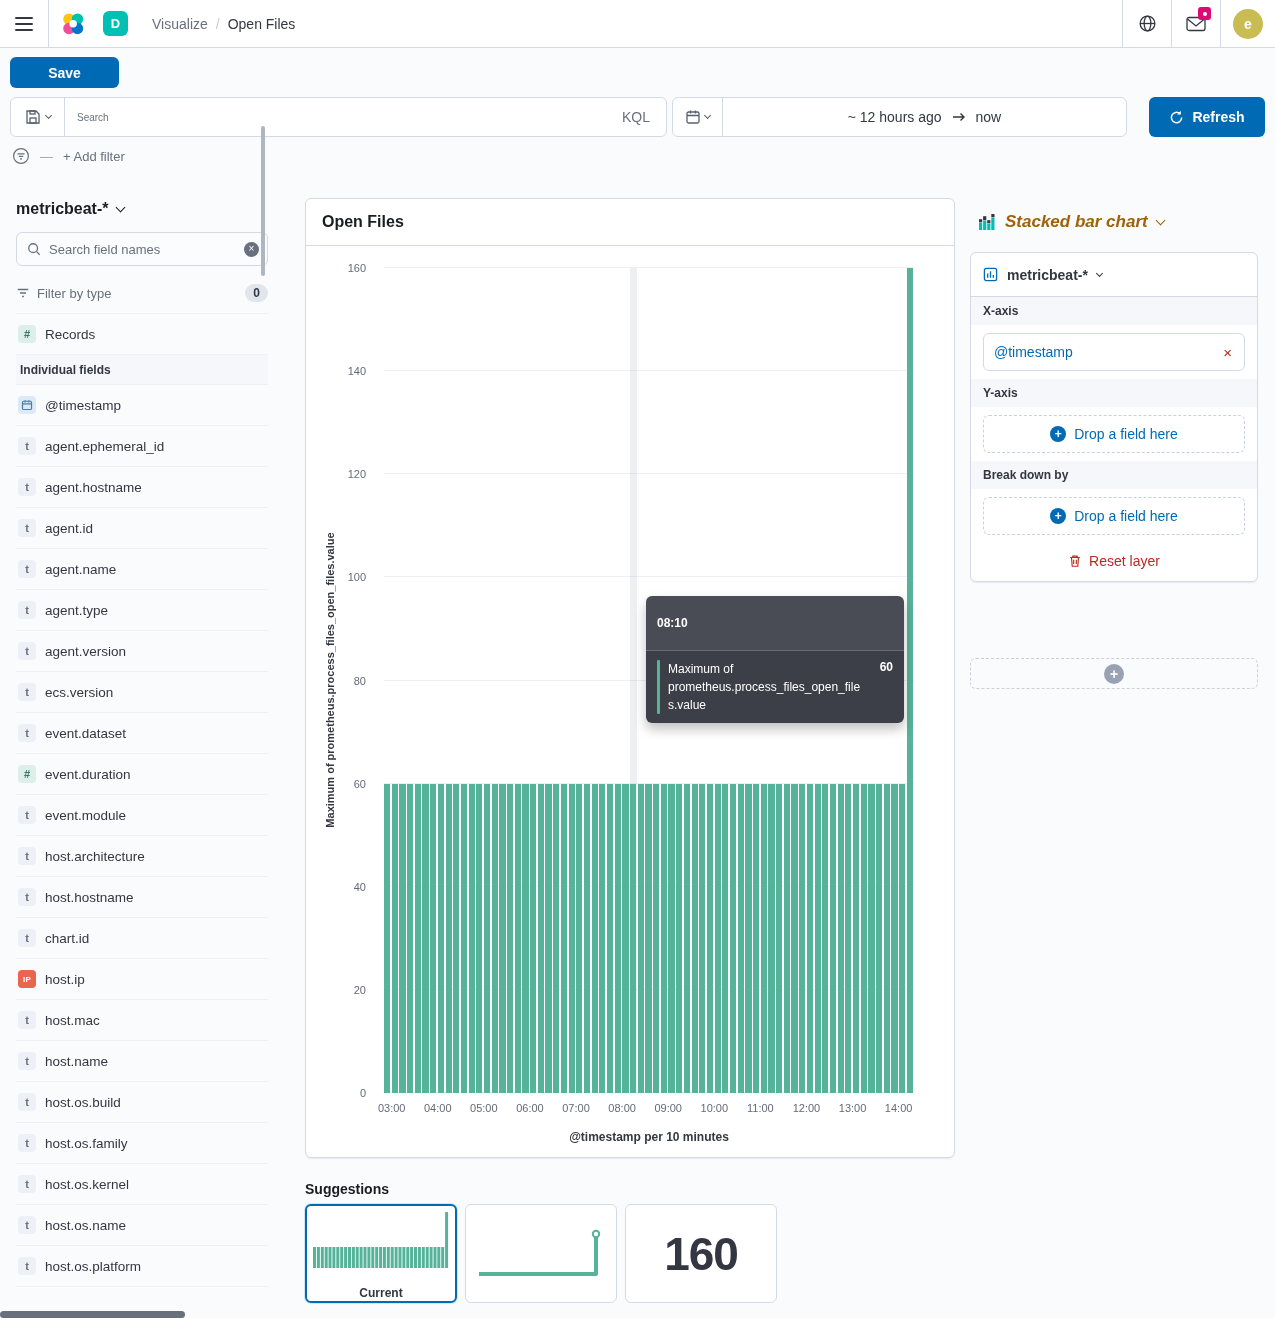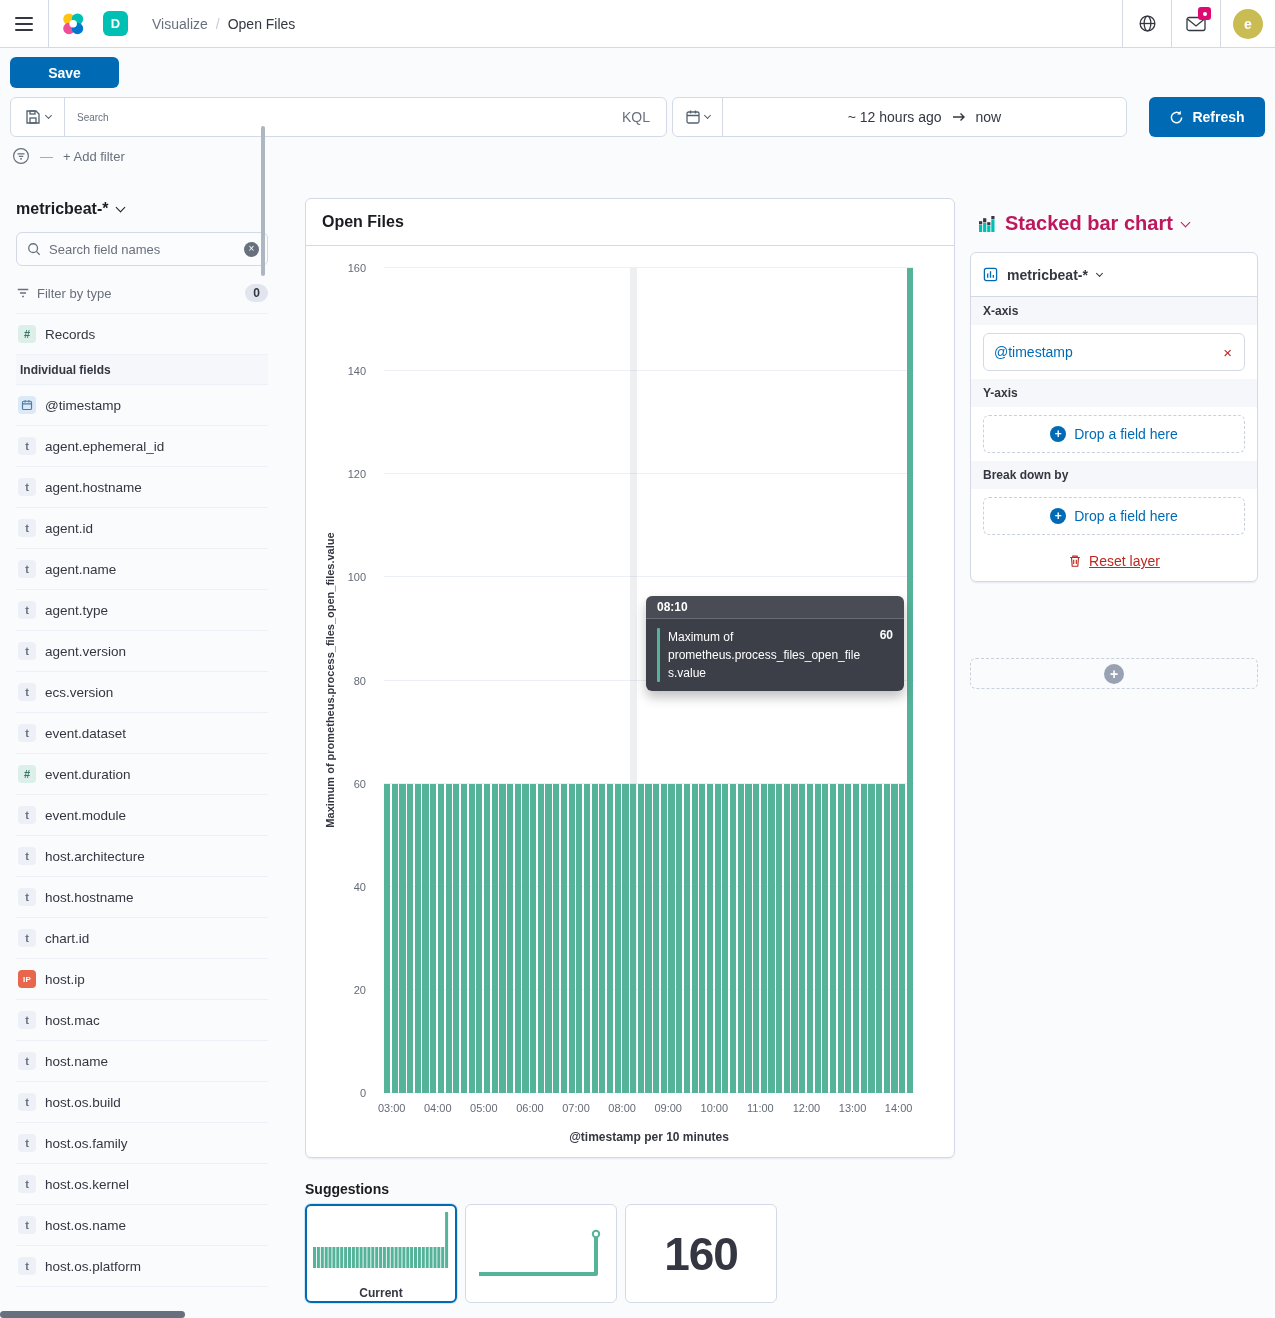--- a/index.html
+++ b/index.html
@@ -89,48 +89,48 @@
   .gridline { position:absolute; left:0; right:0; height:1px; background:#ECEFF5; }
   .hover-band { position:absolute; top:0; bottom:0; background:rgba(119,126,137,0.12); }
   .bars { position:absolute; inset:0; display:flex; align-items:flex-end; }
   .slot { flex:1 0 0; height:100%; display:flex; align-items:flex-end; }
   .bar { width:calc(100% - 1.5px); min-width:1px; }
   .x-ticks { position:absolute; left:78px; top:856px; width:530px; height:14px; }
   .x-tick { position:absolute; top:0; transform:translateX(-50%); font-size:11px; color:#646A77; }
   .x-axis-title { position:absolute; left:78px; top:884px; width:530px; text-align:center; font-size:12px; font-weight:700; color:#343741; }
   .tooltip { position:absolute; left:340px; top:350px; width:258px; background:rgba(52,55,65,0.96); color:#fff;
              border-radius:6px; overflow:hidden; box-shadow:0 6px 12px rgba(0,0,0,.25); z-index:6; }
-  .tt-head { padding:4px 11px; font-size:12px; font-weight:700; background:rgba(255,255,255,0.07); border-bottom:1px solid rgba(255,255,255,0.18); }
+  .tt-head { padding:20px 11px; font-size:12px; font-weight:700; background:rgba(255,255,255,0.07); border-bottom:1px solid rgba(255,255,255,0.18); }
   .tt-body { display:flex; align-items:flex-start; padding:9px 11px; gap:8px; }
   .tt-marker { width:3px; align-self:stretch; background:#54B399; border-radius:1px; flex:none; }
   .tt-label { flex:1; font-size:12px; line-height:1.5; overflow-wrap:anywhere; }
   .tt-value { font-size:12px; font-weight:700; margin-left:6px; }
 
   
   .config-heading { position:absolute; top:212px; left:978px; display:flex; align-items:center; gap:9px;
-                    font-size:20px; font-weight:700; color:#be185d; cursor:pointer; }
+                    font-size:17px; font-weight:700; color:#a16207; cursor:pointer;font-style:italic; }
   .config-panel { position:absolute; top:252px; left:970px; width:288px; background:#fff; border:1px solid #D3DAE6;
                   border-radius:6px; box-shadow:0 2px 2px -1px rgba(152,162,179,.2); }
   .layer-header { height:44px; display:flex; align-items:center; gap:9px; padding:0 12px; border-bottom:1px solid #D3DAE6;
                   font-size:14px; font-weight:600; color:#343741; cursor:pointer; }
   .dim-section-header { height:28px; background:#F5F7FA; display:flex; align-items:center; padding:0 12px;
                         font-size:12px; font-weight:700; color:#343741; }
   .dim-content { padding:8px 12px; display:flex; flex-direction:column; gap:8px; }
   .dim-box { border:1px solid #D3DAE6; border-radius:6px; min-height:38px; background:#fff; display:flex; align-items:center;
              justify-content:space-between; padding:6px 10px; cursor:pointer; }
   .dim-link { color:#006BB4; font-size:14px; line-height:1.35; }
   .dim-remove { border:none; background:none; color:#BD271E; font-size:15px; cursor:pointer; line-height:1; padding:2px; }
   .drop-box { border:1px dashed #C9D0DC; border-radius:6px; height:38px; display:flex; align-items:center; justify-content:center;
               gap:8px; color:#006BB4; font-size:14px; cursor:pointer; }
   .plus-circle { width:16px; height:16px; border-radius:50%; background:#006BB4; color:#fff; display:flex; align-items:center;
                  justify-content:center; font-size:12px; font-weight:700; line-height:1; flex:none; }
   .plus-circle.gray { background:#98A2B3; width:20px; height:20px; font-size:14px; }
   .reset-row { display:flex; justify-content:center; padding:10px 0 12px; }
   .reset-layer { display:flex; align-items:center; gap:7px; color:#BD271E; font-size:14px; font-family:inherit;
-                 background:none; border:none; cursor:pointer;text-decoration:underline; }
+                 background:none; border:none; cursor:pointer; }
   .add-layer { position:absolute; top:658px; left:970px; width:288px; height:31px; border:1px dashed #C9D0DC; border-radius:6px;
                display:flex; align-items:center; justify-content:center; cursor:pointer; }
 
   
   .sugg-title { position:absolute; top:1181px; left:305px; font-size:14px; font-weight:700; color:#1A1C21; }
   .sugg-row { position:absolute; top:1204px; left:305px; display:flex; gap:8px; }
   .sugg-card { width:152px; height:99px; background:#fff; border:1px solid #D3DAE6; border-radius:6px;
                display:flex; flex-direction:column; align-items:center; justify-content:center; cursor:pointer; }
   .sugg-card.selected { border:2px solid #006BB4; box-shadow:0 0 0 1px rgba(0,107,180,.15); }
   .sugg-label { font-size:12px; font-weight:700; color:#343741; margin-top:18px; }

